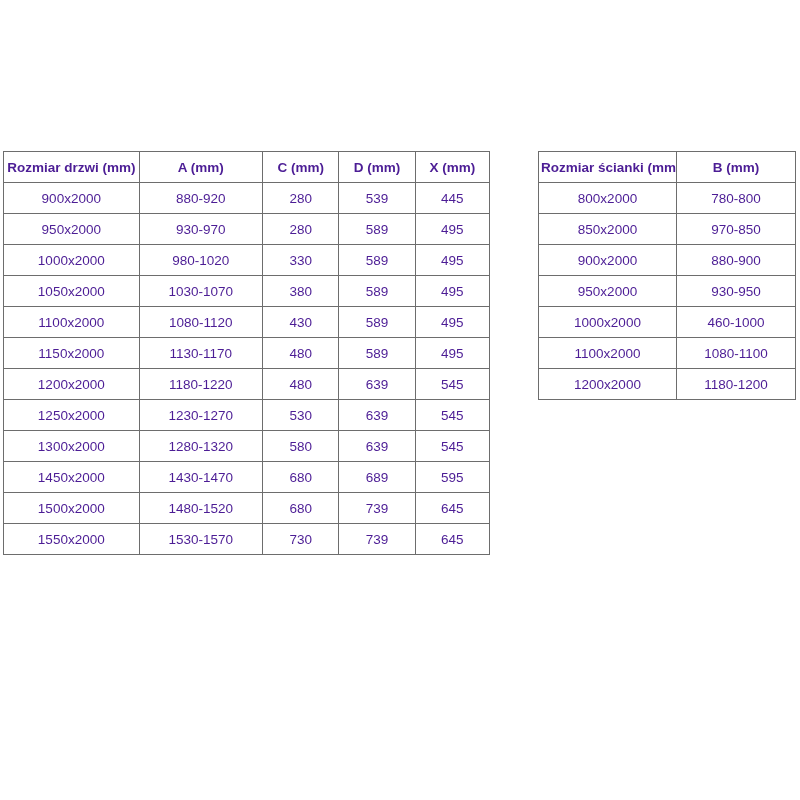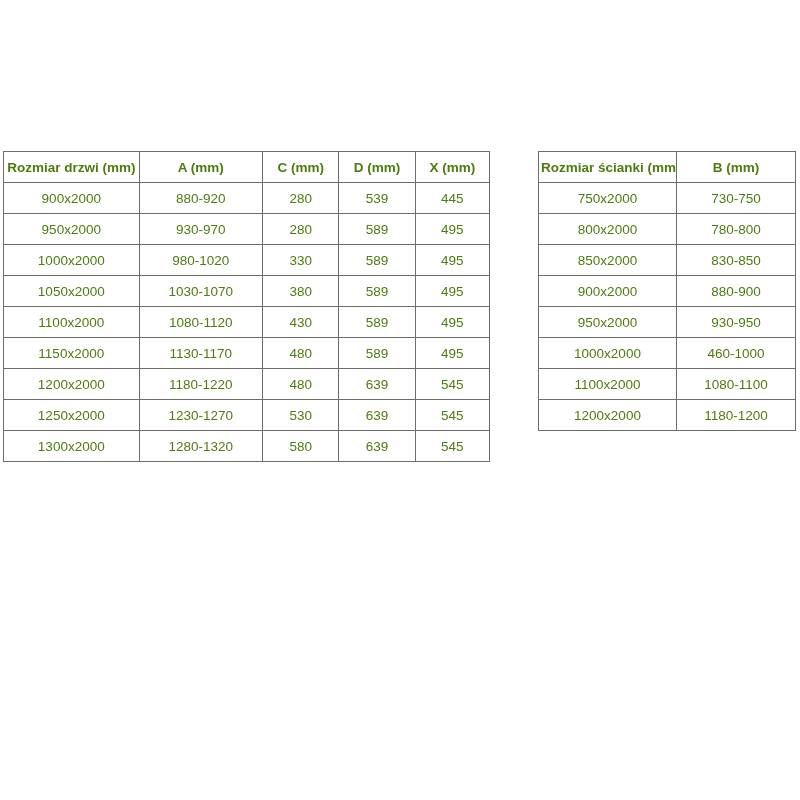--- a/index.html
+++ b/index.html
@@ -11,21 +11,21 @@
     width: 800px;
     height: 800px;
     position: relative;
     font-family: "Liberation Sans", sans-serif;
   }
   .spec-table {
     position: absolute;
     border-collapse: collapse;
     table-layout: fixed;
     background: #ffffff;
-    color: #4d7c0f;
+    color: #4c1d95;
     font-size: 13.5px;
   }
   .spec-table th,
   .spec-table td {
     border: 1px solid #6d6d6d;
     text-align: center;
     vertical-align: middle;
     height: 30px;
     padding: 0 2px;
     overflow: hidden;
@@ -133,46 +133,63 @@
           <td>639</td>
           <td>545</td>
         </tr>
         <tr>
           <td>1300x2000</td>
           <td>1280-1320</td>
           <td>580</td>
           <td>639</td>
           <td>545</td>
         </tr>
+        <tr>
+          <td>1450x2000</td>
+          <td>1430-1470</td>
+          <td>680</td>
+          <td>689</td>
+          <td>595</td>
+        </tr>
+        <tr>
+          <td>1500x2000</td>
+          <td>1480-1520</td>
+          <td>680</td>
+          <td>739</td>
+          <td>645</td>
+        </tr>
+        <tr>
+          <td>1550x2000</td>
+          <td>1530-1570</td>
+          <td>730</td>
+          <td>739</td>
+          <td>645</td>
+        </tr>
       </tbody>
     </table>
 
   <table id="wall-table" class="spec-table">
       <colgroup>
         <col>
         <col>
       </colgroup>
       <thead>
         <tr>
           <th>Rozmiar ścianki (mm)</th>
           <th>B (mm)</th>
         </tr>
       </thead>
       <tbody>
         <tr>
-          <td>750x2000</td>
-          <td>730-750</td>
-        </tr>
-        <tr>
           <td>800x2000</td>
           <td>780-800</td>
         </tr>
         <tr>
           <td>850x2000</td>
-          <td>830-850</td>
+          <td>970-850</td>
         </tr>
         <tr>
           <td>900x2000</td>
           <td>880-900</td>
         </tr>
         <tr>
           <td>950x2000</td>
           <td>930-950</td>
         </tr>
         <tr>

